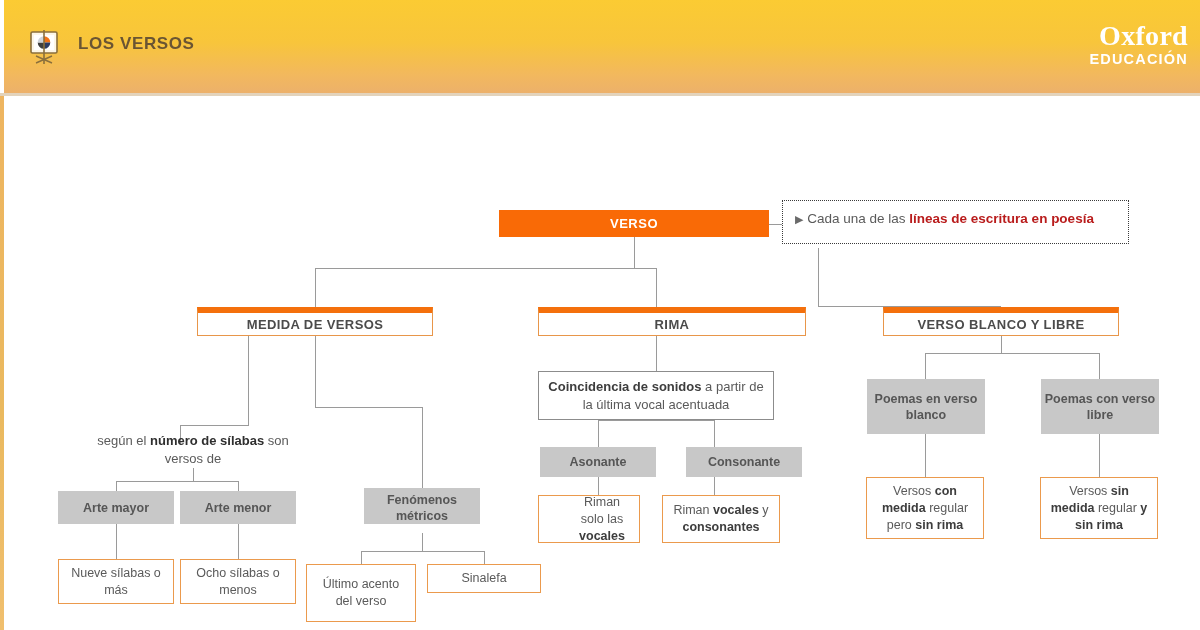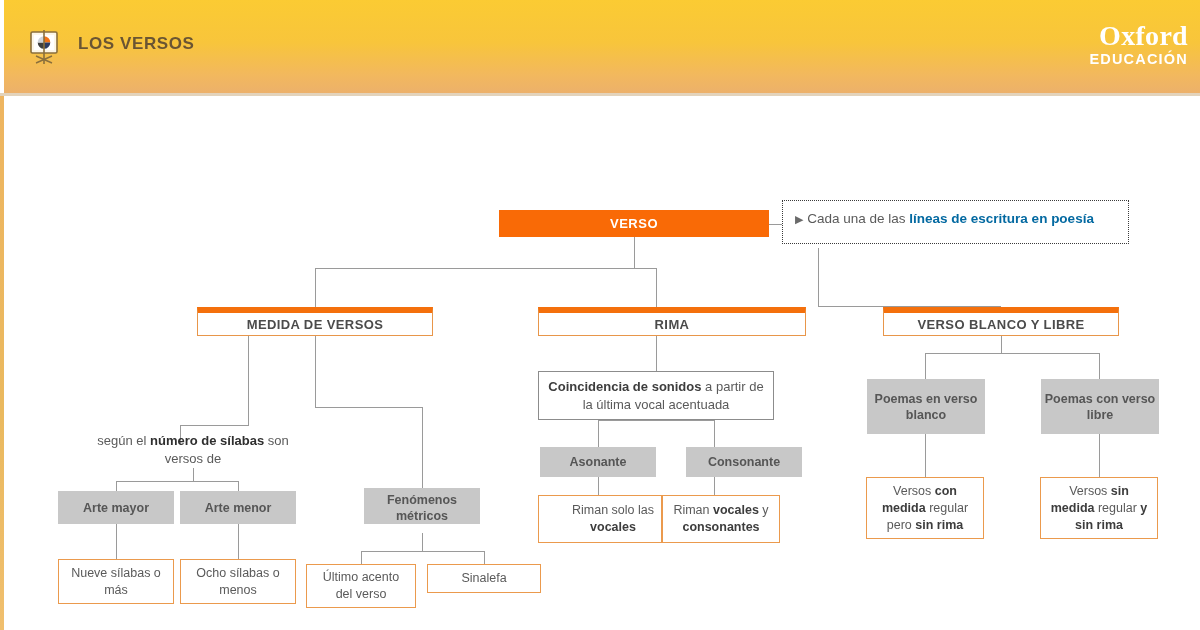--- a/index.html
+++ b/index.html
@@ -94,21 +94,21 @@
     display:flex;align-items:center;justify-content:center;padding:0 6px;
   }
   .n-def b{color:#3d3d3d;font-weight:bold;}
 
   
   .n-dotted{
     background:#ffffff;border:1.5px dotted #3a3a3a;
     color:#5a5a5a;font-size:13.5px;line-height:18px;text-align:left;
     padding:9px 10px 9px 12px;
   }
-  .n-dotted b{color:#0369a1;font-weight:bold;}
+  .n-dotted b{color:#b91c1c;font-weight:bold;}
   .n-dotted .tri{color:#6a6a6a;font-size:11px;}
 
   
   .n-text{
     color:#5a5a5a;font-size:13px;line-height:18px;text-align:center;
   }
   .n-text b{color:#2f2f2f;font-weight:bold;}
 </style>
 </head>
 <body>
@@ -224,39 +224,39 @@
     <div class="node n-leaf" style="left:58px;top:463px;width:116px;height:45px;">
       <span>Nueve sílabas o más</span>
     </div>
     <div class="node n-leaf" style="left:180px;top:463px;width:116px;height:45px;">
       <span>Ocho sílabas o menos</span>
     </div>
 
     <div class="node n-gray" style="left:364px;top:392px;width:116px;height:36px;align-items:flex-end;">
       <span>Fenómenos métricos</span>
     </div>
-    <div class="node n-leaf" style="left:306px;top:468px;width:110px;height:44px;">
+    <div class="node n-leaf" style="left:306px;top:468px;width:110px;height:58px;">
       <span>Último acento del verso</span>
     </div>
     <div class="node n-leaf" style="left:427px;top:468px;width:114px;height:29px;">
       <span>Sinalefa</span>
     </div>
 
     <div class="node n-def" style="left:538px;top:275px;width:236px;height:49px;">
       <span><b>Coincidencia de sonidos</b><span> a partir de la última vocal acentuada</span></span>
     </div>
 
     <div class="node n-gray" style="left:540px;top:351px;width:116px;height:30px;">
       <span>Asonante</span>
     </div>
     <div class="node n-gray" style="left:662px;top:351px;width:116px;height:30px;margin-left:24px;">
       <span>Consonante</span>
     </div>
 
-    <div class="node n-leaf" style="left:538px;top:399px;width:124px;height:48px;padding-left:32px;">
+    <div class="node n-leaf" style="left:538px;top:399px;width:102px;height:48px;padding-left:32px;">
       <span><span>Riman solo las </span><b>vocales</b></span>
     </div>
     <div class="node n-leaf" style="left:662px;top:399px;width:118px;height:48px;">
       <span><span>Riman </span><b>vocales</b><span> y </span><b>consonantes</b></span>
     </div>
 
     <div class="node n-gray" style="left:867px;top:283px;width:118px;height:55px;">
       <span>Poemas en verso blanco</span>
     </div>
     <div class="node n-gray" style="left:1041px;top:283px;width:118px;height:55px;">

